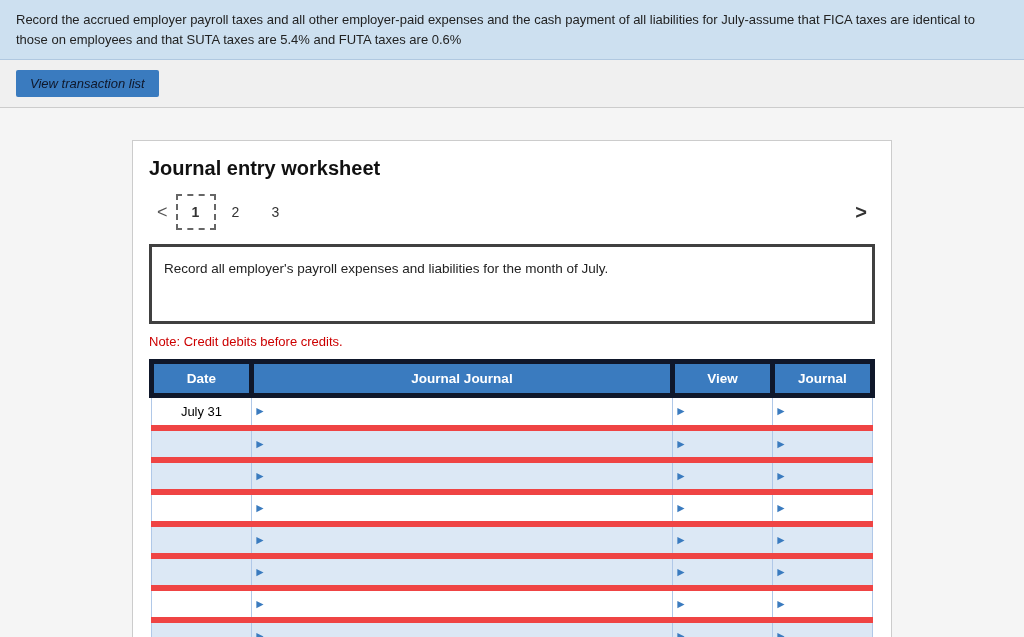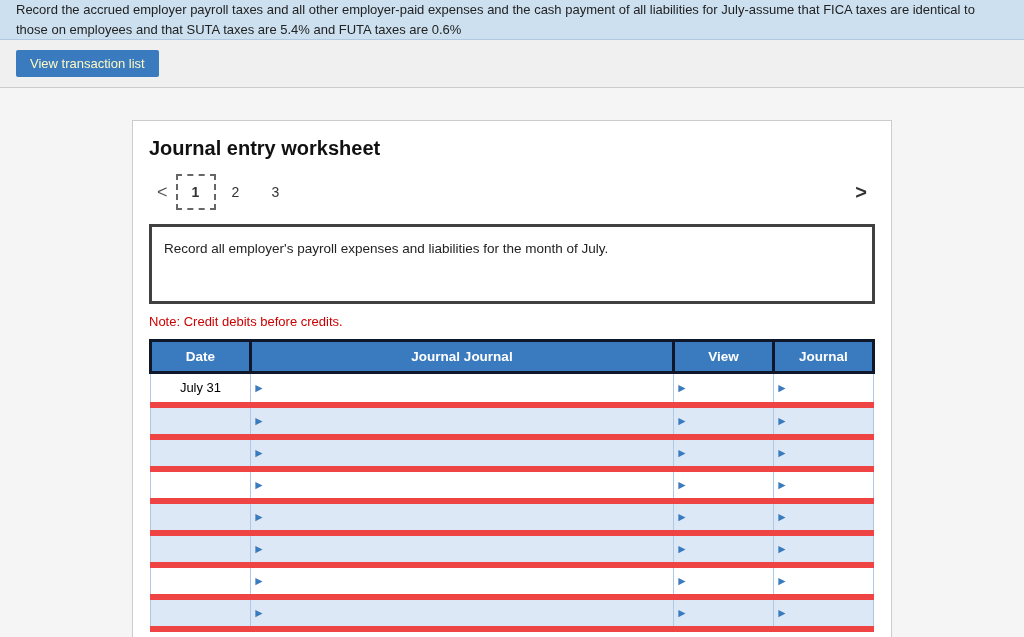--- a/index.html
+++ b/index.html
@@ -5,41 +5,42 @@
     * { box-sizing: border-box; margin: 0; padding: 0; }
     body {
       font-family: Arial, sans-serif;
       font-size: 14px;
       background: #e8e8e8;
       min-height: 637px;
     }
 
     .instruction-bar {
       background: #cde0f0;
-      padding: 0 16px;
+      padding: 10px 16px;
       font-size: 13px;
       line-height: 1.5;
       color: #222;
       border-bottom: 1px solid #b0c8e0;
     }
 
     .toolbar {
       background: #f0f0f0;
       padding: 10px 16px;
       border-bottom: 1px solid #ccc;
     }
 
     .btn-view {
       background: #3a7bbf;
-      color: #fef9c3;
+      color: #0f172a;
       border: none;
       padding: 6px 14px;
       font-size: 13px;
       cursor: pointer;
       border-radius: 2px;
+      font-style: italic;
     }
 
     .main-content {
       background: #f5f5f5;
       padding: 20px 20px 20px 20px;
     }
 
     .worksheet-container {
       background: #fff;
       border: 1px solid #ccc;
@@ -120,21 +121,21 @@
 
     .journal-table thead tr {
       background: #3a7bbf;
       color: #fff;
     }
 
     .journal-table thead th {
       padding: 7px 10px;
       text-align: center;
       font-weight: bold;
-      border: 3px solid #0f172a;
+      border: 5px solid #0f172a;
     }
 
     .journal-table thead th:first-child {
       text-align: center;
       width: 100px;
     }
 
     .journal-table thead th:nth-child(2) {
       text-align: center;
     }

